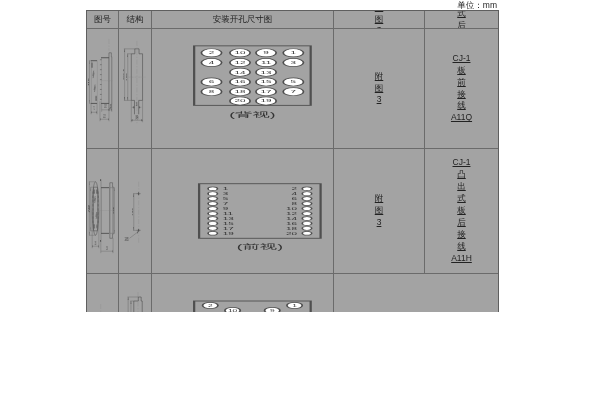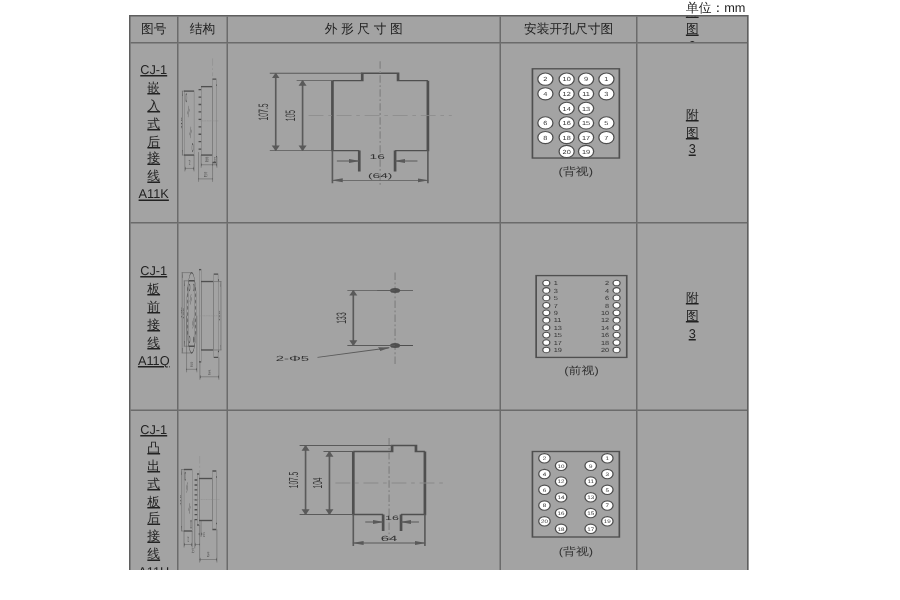--- a/index.html
+++ b/index.html
@@ -1,16 +1,16 @@
 <!DOCTYPE html>
 <html><head>
 <meta charset="utf-8">
 <style>
   html,body{margin:0;padding:0;background:#fff;}
-  .page{position:relative;width:600px;height:380px;background:#fff;overflow:hidden;
+  .page{position:relative;width:600px;height:312px;background:#fff;overflow:hidden;
         font-family:"Liberation Sans",sans-serif;}
   .unit{position:absolute;top:0;left:400px;width:97px;text-align:right;font-size:8.5px;color:#222;}
   .tbl{position:absolute;left:86px;top:10px;width:411px;height:384px;
        display:grid;grid-template-columns:32px 33px 182px 91px 73px;
        grid-template-rows:18px 120px 125px 121px;
        border:1px solid #5f5f5f;box-sizing:content-box;background:#a3a3a3;}
   .cell{border-right:1px solid #6b6b6b;border-bottom:1px solid #6b6b6b;box-sizing:border-box;
         position:relative;overflow:hidden;}
   .cell:nth-child(5n){border-right:none;}
   .cell:nth-child(n+16){border-bottom:none;}
@@ -42,21 +42,20 @@
       </marker>
     </defs>
   </svg>
 
   <div class="unit">单位：mm</div>
 
   <div class="tbl">
 
     <div class="cell hd">图号</div>
     <div class="cell hd">结构</div>
-    <div class="cell hd">外 形 尺 寸 图</div>
     <div class="cell hd">安装开孔尺寸图</div>
 
     <div class="cell vtx">附
 图
 3</div>
     <div class="cell vtx">CJ-1
 嵌
 入
 式
 后

